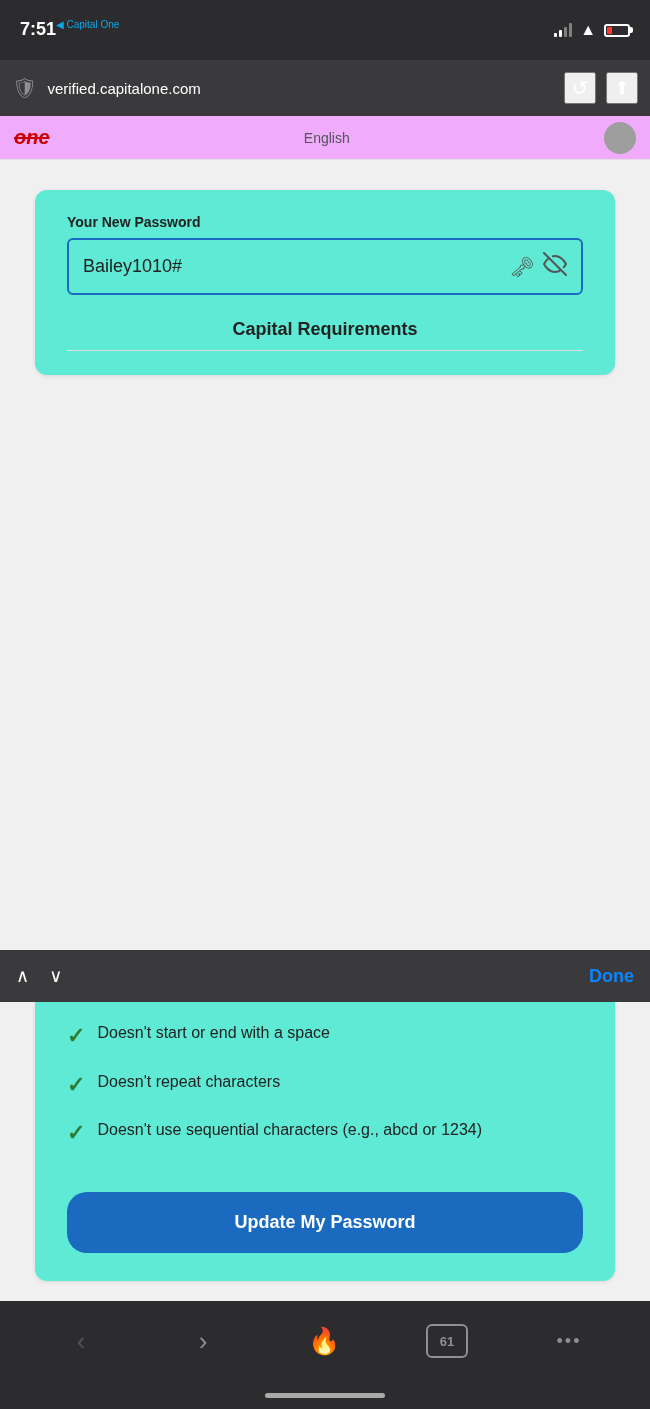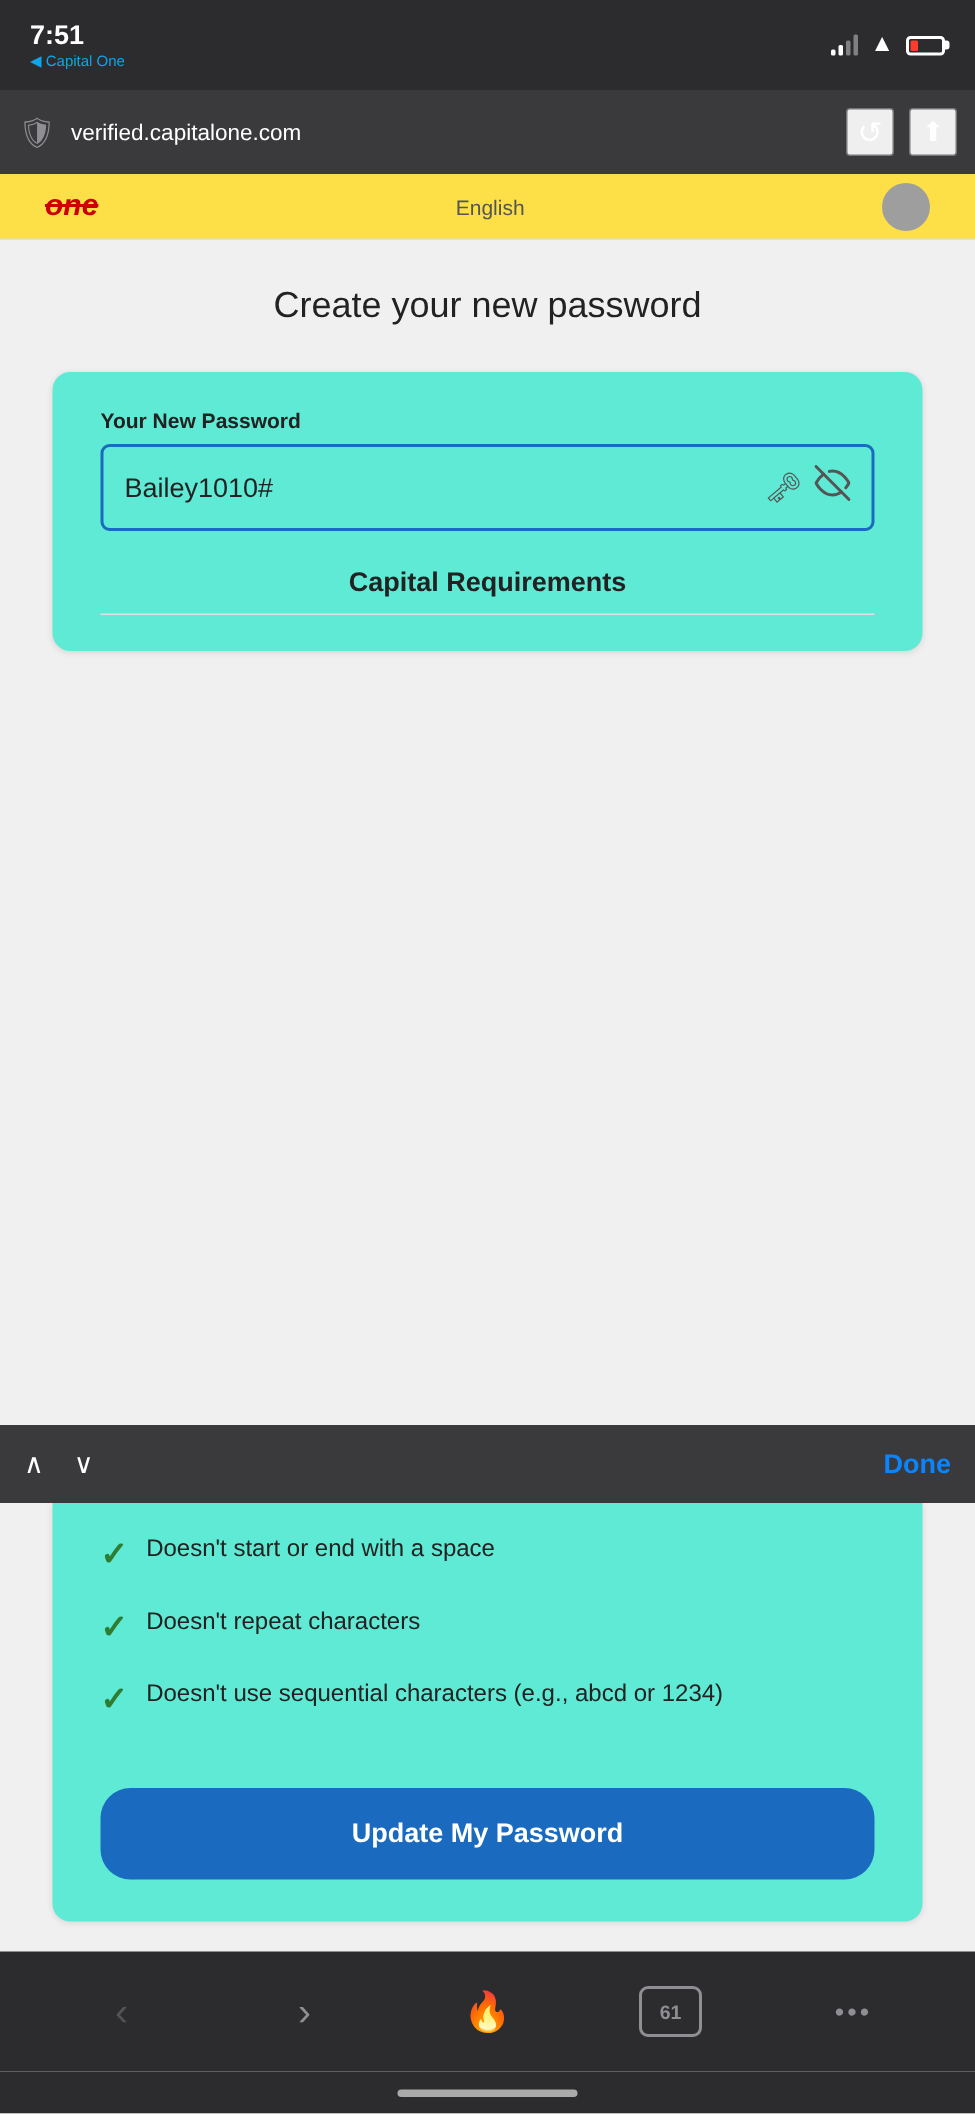--- a/index.html
+++ b/index.html
@@ -19,21 +19,21 @@
       background: #2c2c2e;
       height: 60px;
       display: flex;
       align-items: center;
       justify-content: space-between;
       padding: 0 20px;
       flex-shrink: 0;
     }
     .status-left {
       display: flex;
-      flex-direction: column;
+      flex-direction: row;
     }
     .status-time {
       color: white;
       font-size: 18px;
       font-weight: 600;
       line-height: 1.2;
     }
     .status-carrier {
       color: #0ea5e9;
       font-size: 10px;
@@ -119,27 +119,27 @@
       font-size: 18px;
       width: 32px;
       height: 32px;
       display: flex;
       align-items: center;
       justify-content: center;
     }
 
     
     .webpage-header {
-      background: #fde047;
+      background: #f0abfc;
       height: 44px;
       border-bottom: 1px solid #e0e0e0;
       display: flex;
       align-items: center;
       justify-content: space-between;
-      padding: 0 30px;
+      padding: 0 14px;
       flex-shrink: 0;
       overflow: hidden;
     }
     .header-logo-partial {
       color: #cc0000;
       font-size: 20px;
       font-weight: bold;
       font-style: italic;
       text-decoration: line-through;
       text-decoration-color: #cc0000;
@@ -397,21 +397,20 @@
 </div>
 
 <div class="webpage-header">
   <span class="header-logo-partial">one</span>
   <span class="header-lang">English</span>
   <div class="header-avatar"></div>
 </div>
 
 <div class="main-content">
 
-  <h1 class="page-title">Create your new password</h1>
 
   <div class="card">
     <div class="card-top">
       <div class="field-label">Your New Password</div>
       <div class="password-input-wrap">
         <input class="password-input" type="text" value="Bailey1010#" style="">
         <span class="input-icon">🗝</span>
         <span class="input-icon">
           <svg width="24" height="24" viewBox="0 0 24 24" fill="none" stroke="#555" stroke-width="2" stroke-linecap="round" stroke-linejoin="round">
             <path d="M17.94 17.94A10.07 10.07 0 0 1 12 20c-7 0-11-8-11-8a18.45 18.45 0 0 1 5.06-5.94"></path>

